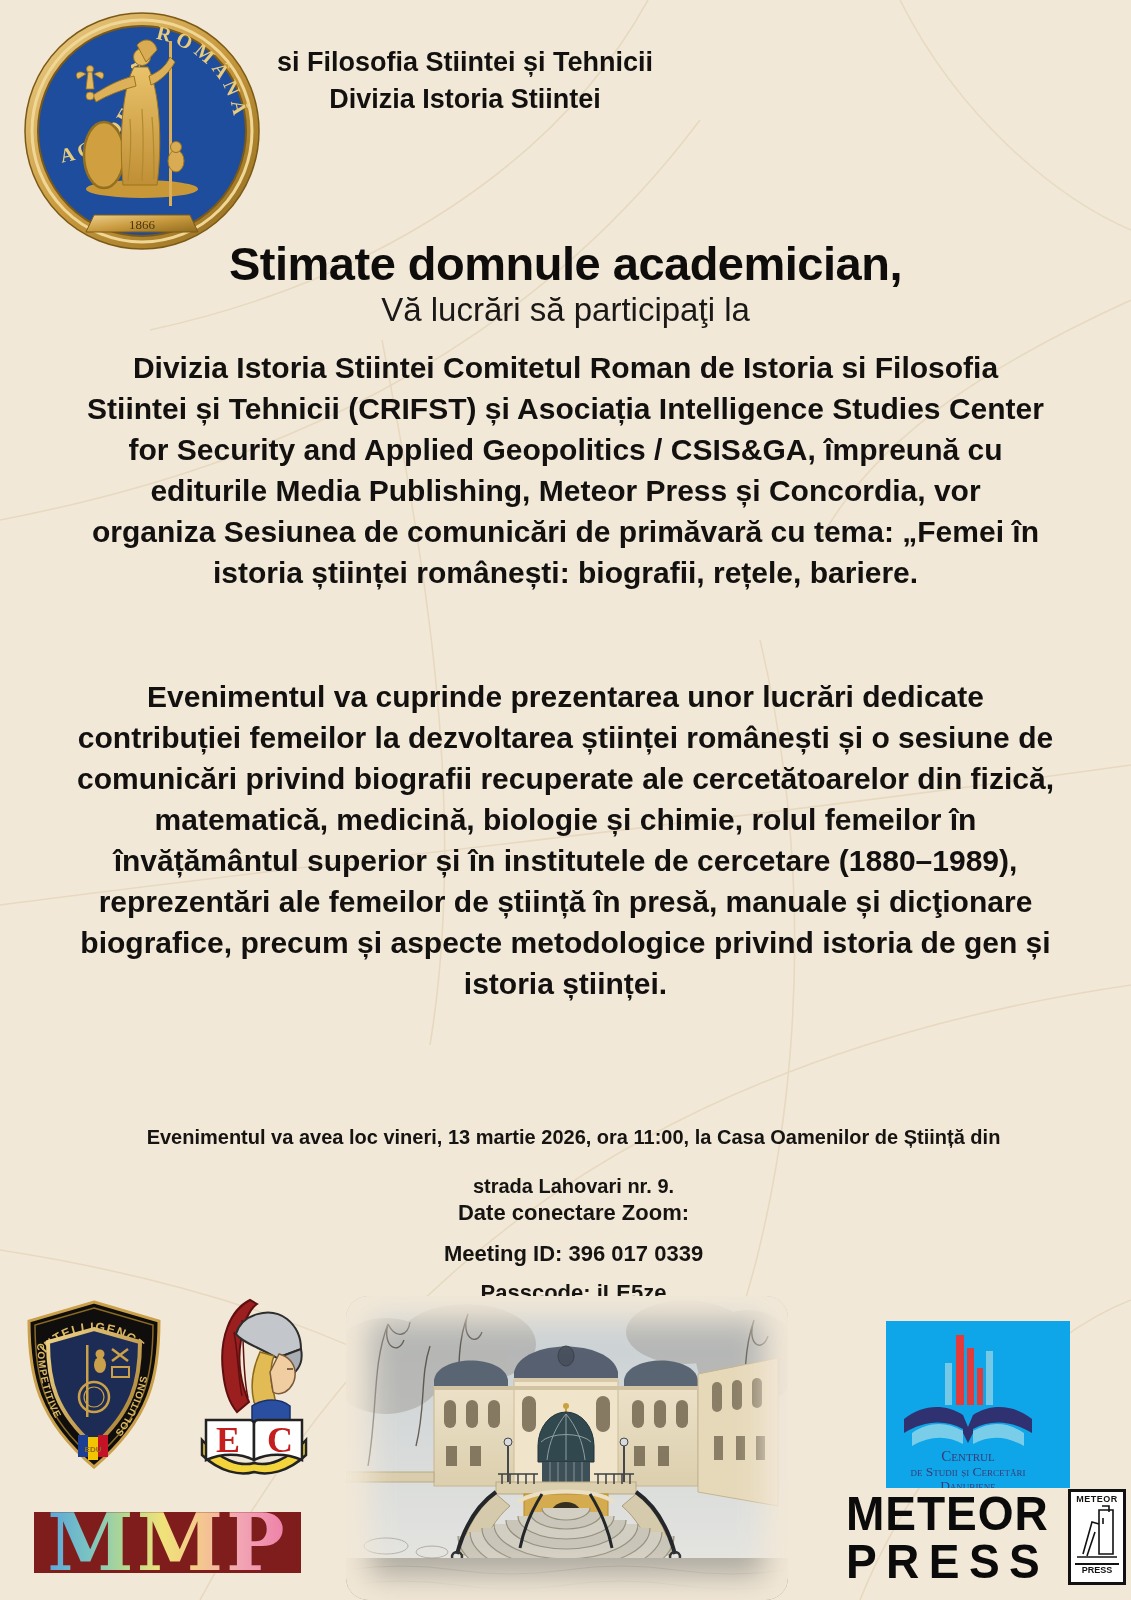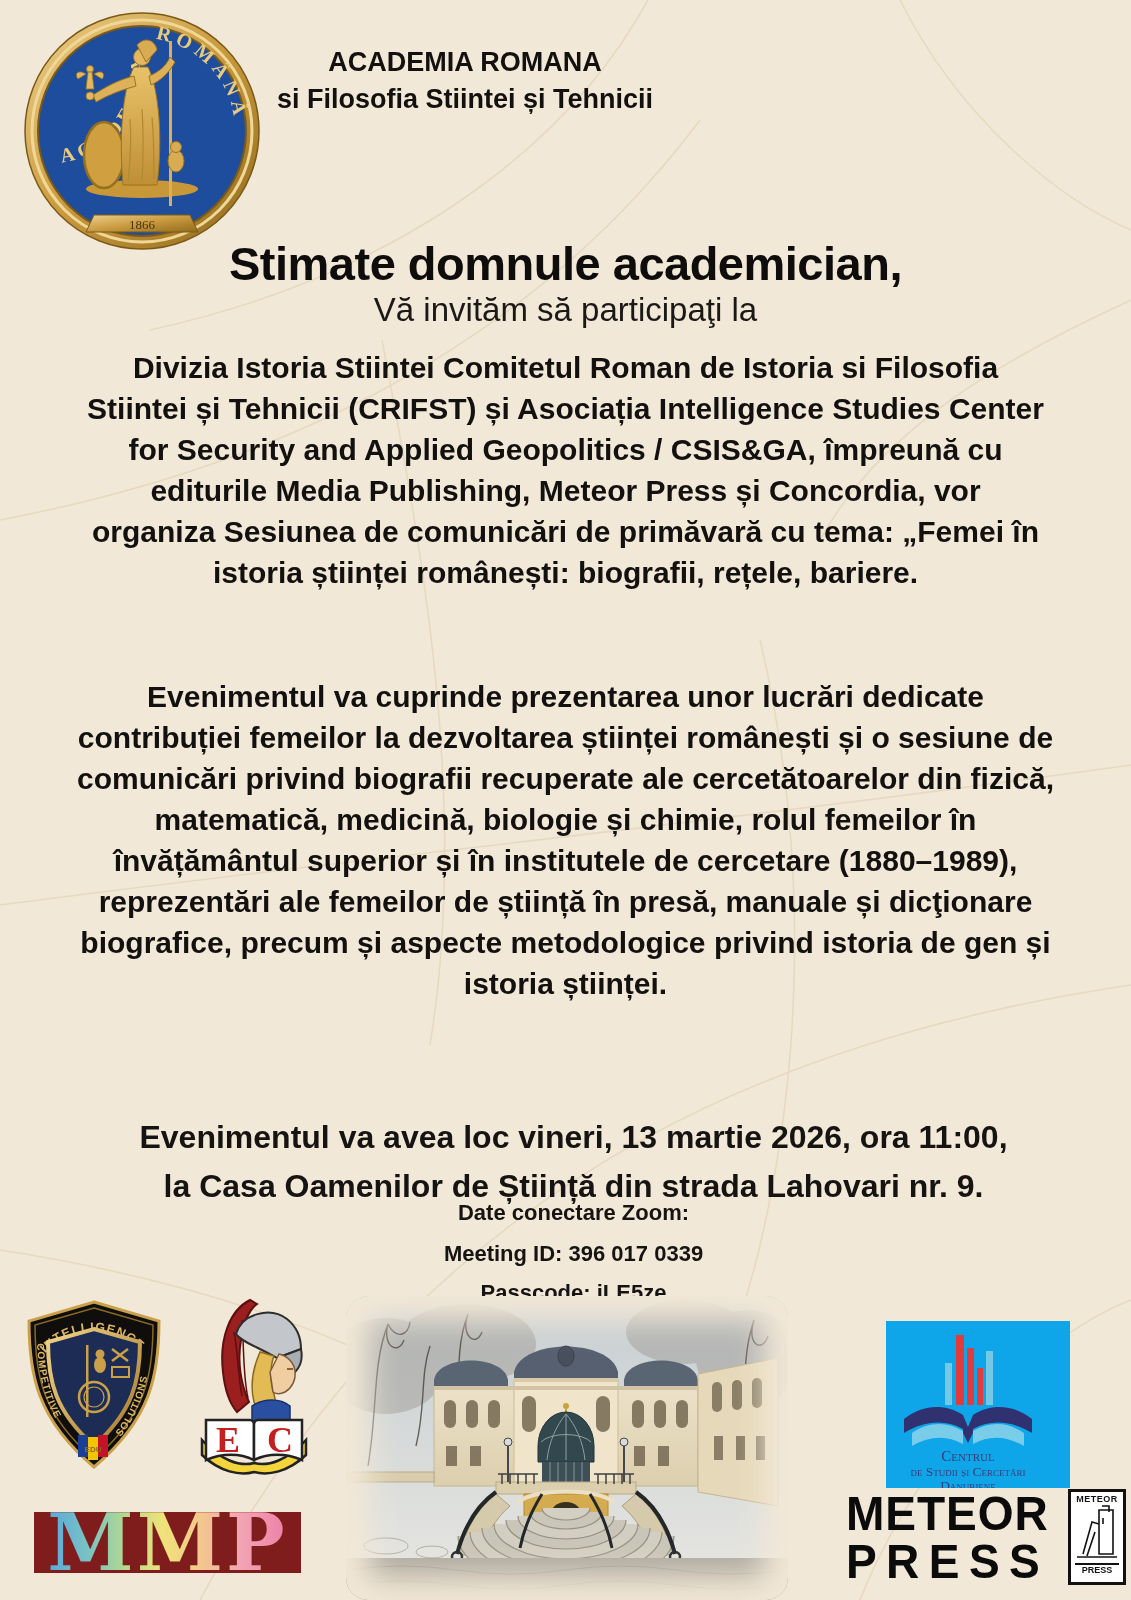--- a/index.html
+++ b/index.html
@@ -18,21 +18,21 @@
             font-size:33px;color:#1a1917;}
 
   
   .para{left:50%;transform:translateX(-50%);text-align:center;
         font-weight:bold;font-size:30px;line-height:41px;color:#121110;}
   .p1{top:347px;width:960px;}
   .p2{top:676px;width:980px;}
 
   
   .event{left:50%;transform:translateX(-50%);margin-left:8px;top:1113px;width:890px;
-         text-align:center;font-weight:bold;font-size:32px;line-height:49px;}
+         text-align:center;font-weight:bold;font-size:20px;line-height:49px;}
   .zoomline{left:50%;transform:translateX(-50%);margin-left:8px;width:700px;
             text-align:center;font-weight:bold;font-size:22px;}
   .zl1{top:1200px;} .zl2{top:1241px;} .zl3{top:1280px;}
 
   
   .badge{left:20px;top:1299px;width:148px;height:172px;}
   .ec{left:190px;top:1292px;width:128px;height:188px;}
   .mmp{left:34px;top:1512px;width:267px;height:61px;background:#7f1d1d;
        display:flex;align-items:center;justify-content:center;}
   .mmp span{font-family:"DejaVu Serif",serif;font-weight:bold;font-size:78px;line-height:78px;
@@ -115,26 +115,26 @@
         <circle cx="-52" cy="-33" r="4"></circle>
       </g>
       <ellipse cx="34" cy="32" rx="8" ry="11" fill="#d9ab52" stroke="#9a741f" stroke-width="1"></ellipse>
       <circle cx="34" cy="18" r="5.5" fill="#d9ab52" stroke="#9a741f" stroke-width="1"></circle>
     </g>
     <path d="M72,204 L168,204 L176,221 L64,221 Z" fill="url(#gold)" stroke="#7c5a16" stroke-width="1"></path>
     <text x="120" y="218" text-anchor="middle" font-family="Liberation Serif,serif" font-size="13" fill="#4a3510">1866</text>
   </svg>
 
   <div class="abs org-block">
-    <div>ACADEMIA ROMANA</div>
     <div>si Filosofia Stiintei și Tehnicii</div>
+    <div>Divizia Istoria Stiintei</div>
   </div>
 
   <div class="abs title">Stimate domnule academician,</div>
-  <div class="abs subtitle">Vă invităm să participaţi la</div>
+  <div class="abs subtitle">Vă lucrări să participaţi la</div>
 
   <div class="abs para p1">Divizia Istoria Stiintei Comitetul Roman de Istoria si Filosofia Stiintei și Tehnicii (CRIFST) și Asociația Intelligence Studies Center for Security and Applied Geopolitics / CSIS&amp;GA, împreună cu editurile Media Publishing, Meteor Press și Concordia, vor organiza Sesiunea de comunicări de primăvară cu tema: „Femei în istoria științei românești: biografii, rețele, bariere.</div>
   <div class="abs para p2">Evenimentul va cuprinde prezentarea unor lucrări dedicate contribuției femeilor la dezvoltarea științei românești și o sesiune de comunicări privind biografii recuperate ale cercetătoarelor din fizică, matematică, medicină, biologie și chimie, rolul femeilor în învățământul superior și în institutele de cercetare (1880–1989), reprezentări ale femeilor de știință în presă, manuale și dicţionare biografice, precum și aspecte metodologice privind istoria de gen și istoria științei.</div>
 
   <div class="abs event">Evenimentul va avea loc vineri, 13 martie 2026, ora 11:00, la Casa Oamenilor de Știință din strada Lahovari nr. 9.</div>
   <div class="abs zoomline zl1">Date conectare Zoom:</div>
   <div class="abs zoomline zl2">Meeting ID: 396 017 0339</div>
   <div class="abs zoomline zl3">Passcode: jLE5ze</div>
 
   <svg class="abs badge" viewBox="0 0 148 172">

